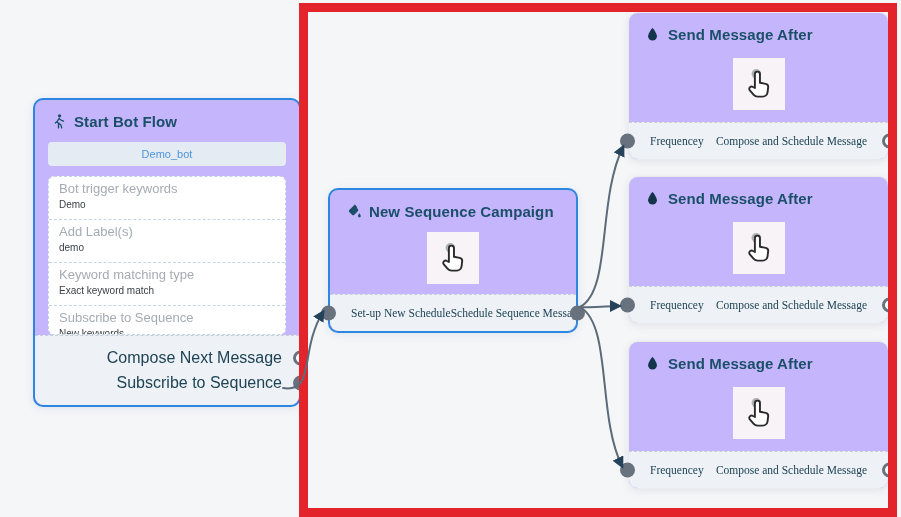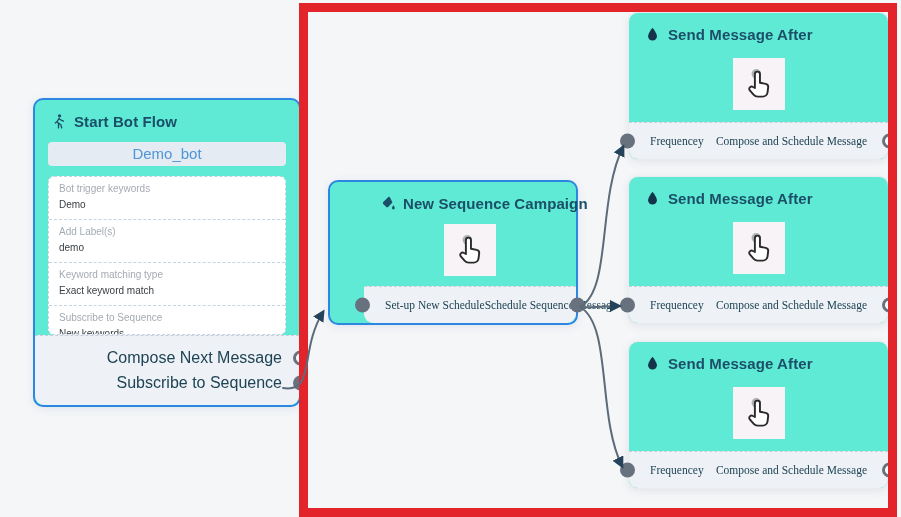--- a/index.html
+++ b/index.html
@@ -35,21 +35,21 @@
   svg.edges path.edge {
     fill: none;
     stroke: #5c6b7a;
     stroke-width: 2;
     stroke-linecap: round;
   }
 
   
   .node {
     position: absolute;
-    background: #5eead4;
+    background: #c4b5fd;
     border-radius: 10px;
     display: flex;
     flex-direction: column;
     z-index: 10;
   }
   .node.selected { border: 2px solid #2b87e0; box-shadow: 0 2px 10px rgba(40,90,150,.10); }
   .node.plain    { border: 1px solid #e9ebee; box-shadow: 0 2px 8px rgba(60,70,90,.10); }
 
   .hdr {
     display: flex; align-items: center; gap: 7px;
@@ -64,33 +64,33 @@
   }
 
   
   .botbtn {
     margin: 6px 13px 8px 13px;
     height: 26px;
     border: none; border-radius: 4px;
     background: #e4ebf3;
     color: #4e95d9;
     font-family: "Liberation Sans", sans-serif;
-    font-size: 15px;
+    font-size: 11px;
     cursor: pointer;
   }
   .fields {
     margin: 2px 13px 0 13px;
     border: 1px dashed #c5d4e2;
     border-radius: 6px;
     background: #fff;
     overflow: hidden;
   }
   .field { padding: 4px 10px 5px 10px; cursor: pointer; }
   .field + .field { border-top: 1px dashed #c5d4e2; }
-  .flabel { font-size: 10px; color: #a5abb3; line-height: 15px; white-space: nowrap; }
+  .flabel { font-size: 13px; color: #a5abb3; line-height: 15px; white-space: nowrap; }
   .fvalue { font-size: 10px; color: #3b4045; line-height: 18px; white-space: nowrap; }
 
   .spacer { flex: 1; }
 
   
   .foot {
     border-top: 1px dashed #c8cfd8;
     background: #eef1f5;
     border-radius: 0 0 9px 9px;
     position: relative;
@@ -125,21 +125,21 @@
   .cursor-box {
     width: 52px; height: 52px;
     margin: 2px auto 6px auto;
     background: #f7f3f6;
     display: flex; align-items: center; justify-content: center;
   }
   .cursor-box svg { width: 38px; height: 38px; }
 
   
   .node-start    { left: 33px;  top: 98px;  width: 268px; height: 309px; }
-  .node-campaign { left: 328px; top: 180px; width: 250px; height: 145px; padding-left: 34px; }
+  .node-campaign { left: 328px; top: 188px; width: 250px; height: 145px; }
   .node-send     { left: 628px; width: 261px; height: 148px; }
   .node-send-0   { top: 12px; }
   .node-send-1   { top: 176px; }
   .node-send-2   { top: 341px; }
 </style>
 </head>
 <body>
 
 <div class="canvas">
 

